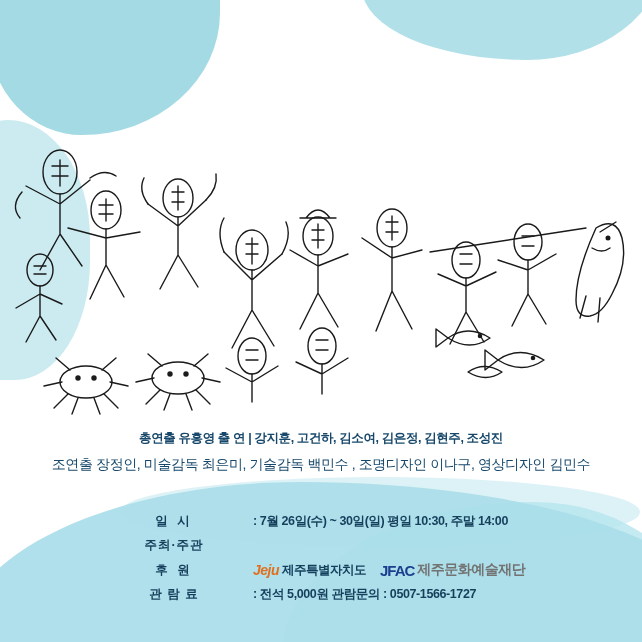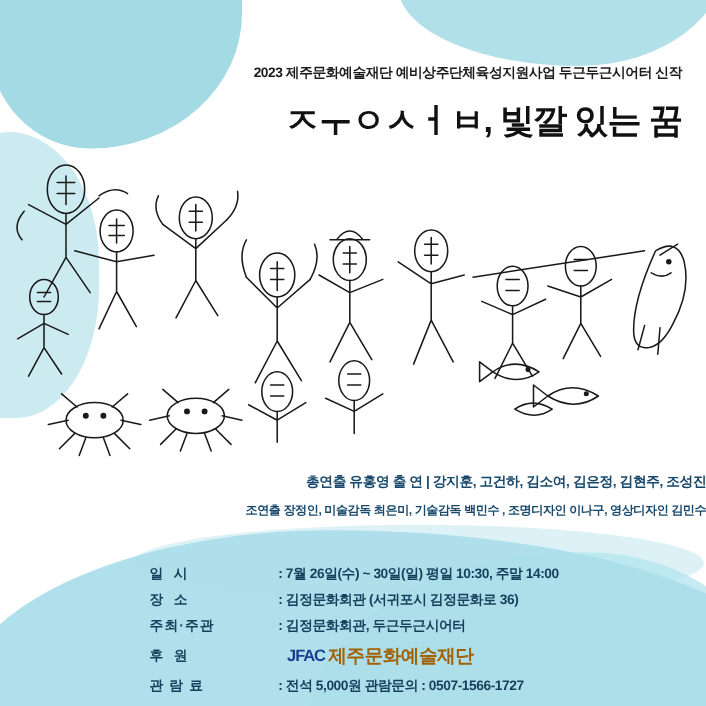--- a/index.html
+++ b/index.html
@@ -98,33 +98,33 @@
     width: 642px; height: 310px;
     z-index: 3;
   }
   .illustration svg { display: block; }
 
   
   .credits {
     position: absolute;
     left: 0; right: 0;
     top: 430px;
-    text-align: right;
+    text-align: center;
     z-index: 6;
   }
   .credit-line-1 {
     font-size: 12.5px;
     font-weight: bold;
     color: #17486b;
     letter-spacing: -0.4px;
   }
   .credit-line-2, .credit-line-3 {
     margin-top: 9px;
-    font-size: 11px;
-    font-weight: bold;
+    font-size: 14px;
+    font-weight: normal;
     color: #17486b;
     letter-spacing: -0.4px;
   }
 
   
   .info {
     position: absolute;
     left: 0; right: 0;
     top: 513px;
     z-index: 7;
@@ -137,20 +137,21 @@
     font-size: 12.5px;
     font-weight: bold;
     color: #163f5c;
     letter-spacing: -0.4px;
     white-space: nowrap;
   }
   .info-label {
     width: 76px;
     flex: 0 0 76px;
     letter-spacing: 3px;
+    text-align: center;
   }
   .info-label.wide { letter-spacing: 1px; }
   .info-value { flex: 1 1 auto; margin-left: 41px; }
 
   .sponsor-row {
     display: flex;
     align-items: center;
     gap: 6px;
   }
   .logo-jeju {
@@ -177,42 +178,38 @@
     gap: 3px;
     margin-left: 8px;
   }
   .logo-jfac-mark {
     font-size: 15px;
     font-weight: bold;
     color: #1b3f8f;
     letter-spacing: -1px;
   }
   .logo-jfac-text {
-    font-size: 17px;
-    font-weight: bold;
-    color: #a16207;
+    font-size: 14px;
+    font-weight: bold;
+    color: #737373;
     letter-spacing: -0.5px;
   }
 </style>
 </head>
 <body>
 
 <div class="poster">
 
   <div class="blob blob-top-left"></div>
   <div class="blob blob-top-right"></div>
   <div class="blob blob-mid-left"></div>
   <div class="blob blob-bottom3"></div>
   <div class="blob blob-bottom2"></div>
   <div class="blob blob-bottom"></div>
 
-  <div class="header">
-    <div class="subtitle">2023 제주문화예술재단 예비상주단체육성지원사업  두근두근시어터 신작</div>
-    <div class="title">ㅈㅜㅇㅅㅓㅂ, 빛깔 있는 꿈</div>
-  </div>
 
   <div class="illustration">
     <svg width="642" height="310" viewBox="0 0 642 310" fill="none" stroke="#1a1a1a" stroke-width="1.4" stroke-linecap="round" stroke-linejoin="round">
 
       <g>
         <ellipse cx="60" cy="52" rx="17" ry="22"></ellipse>
         <path d="M52 46 h16 M52 56 h16 M60 40 v26"></path>
         <path d="M60 74 v40 M60 84 l-34 -18 M60 84 l30 -24 M60 114 l-20 36 M60 114 l22 32"></path>
         <ellipse cx="106" cy="90" rx="15" ry="19"></ellipse>
         <path d="M99 85 h14 M99 94 h14 M106 79 v22"></path>
@@ -307,33 +304,32 @@
     <div class="credit-line-2">조연출 장정인, 미술감독 최은미, 기술감독 백민수 , 조명디자인 이나구, 영상디자인 김민수</div>
   </div>
 
   <div class="info">
 
     <div class="info-row">
       <span class="info-label">일        시</span>
       <span class="info-value">: 7월 26일(수) ~ 30일(일) 평일 10:30, 주말 14:00</span>
     </div>
 
-    <div class="info-row">
-      <span class="info-label">장        소</span>
-      <span class="info-value">: 김정문화회관 (서귀포시 김정문화로 36)</span>
-    </div>
 
     <div class="info-row">
       <span class="info-label wide">주최·주관</span>
-      <span class="info-value">: 김정문화회관, 두근두근시어터</span>
     </div>
 
     <div class="info-row">
       <span class="info-label">후        원</span>
       <span class="info-value sponsor-row">
+        <span class="logo-jeju">
+          <span class="logo-jeju-mark">Jeju</span>
+          <span class="logo-jeju-text">제주특별자치도</span>
+        </span>
         <span class="logo-jfac">
           <span class="logo-jfac-mark">JFAC</span>
           <span class="logo-jfac-text">제주문화예술재단</span>
         </span>
       </span>
     </div>
 
     <div class="info-row">
       <span class="info-label wide">관 람 료</span>
       <span class="info-value">: 전석 5,000원        관람문의 : 0507-1566-1727</span>

